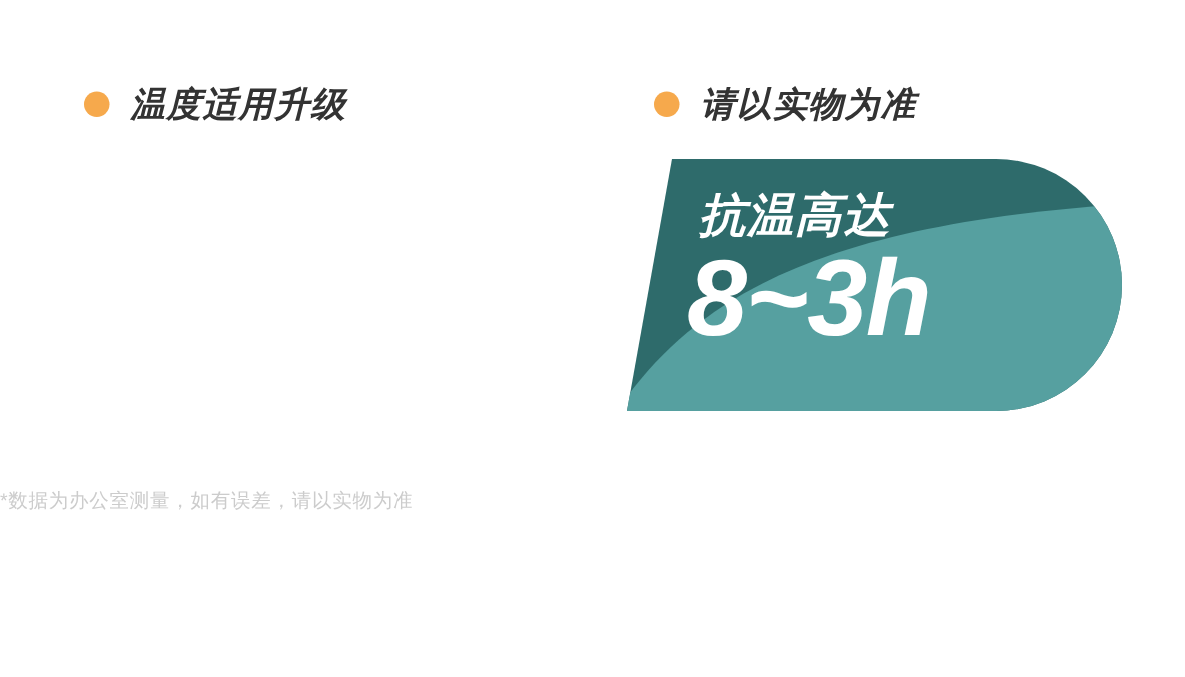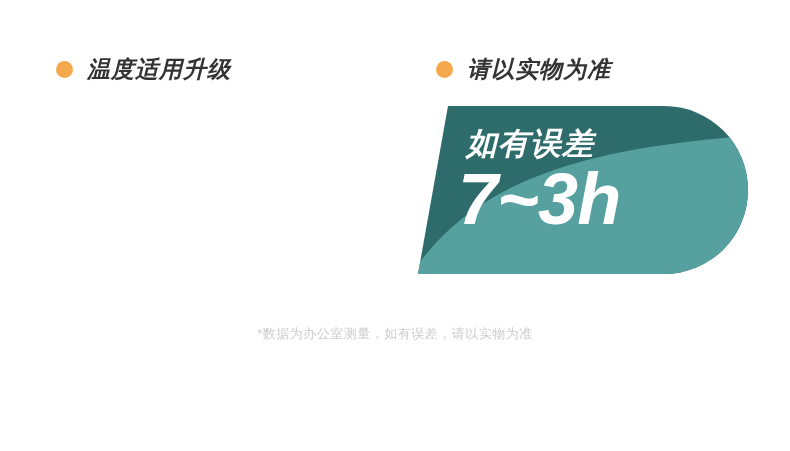--- a/index.html
+++ b/index.html
@@ -120,21 +120,21 @@
     line-height: 1;
     white-space: nowrap;
   }
 
   
   .footnote {
     position: absolute;
     left: 0;
     top: 325px;
     width: 790px;
-    text-align: center;
+    text-align: left;
     font-size: 13px;
     color: #cccccc;
     letter-spacing: 0.5px;
     line-height: 1.4;
   }
 </style>
 </head>
 <body>
 
 <div class="page">
@@ -165,22 +165,22 @@
               <path d="M 30 0 L 246 0 A 84 84 0 0 1 246 168 L 0 168 Z"></path>
             </clipPath>
           </defs>
           <path d="M 30 0 L 246 0 A 84 84 0 0 1 246 168 L 0 168 Z" fill="#2e6b6b"></path>
           <g clip-path="url(#clipTeal)">
             <path d="M -20 190 C 40 80 150 40 360 28 L 360 200 L -20 200 Z" fill="#56a0a0"></path>
           </g>
         </svg>
 
         <div class="card-text">
-          <div class="card-label">如有误差</div>
-          <div class="card-value">7~3h</div>
+          <div class="card-label">抗温高达</div>
+          <div class="card-value">8~3h</div>
         </div>
       </div>
 
     </div>
 
   </div>
 
   <div class="footnote">*数据为办公室测量，如有误差，请以实物为准</div>
 
 </div>

